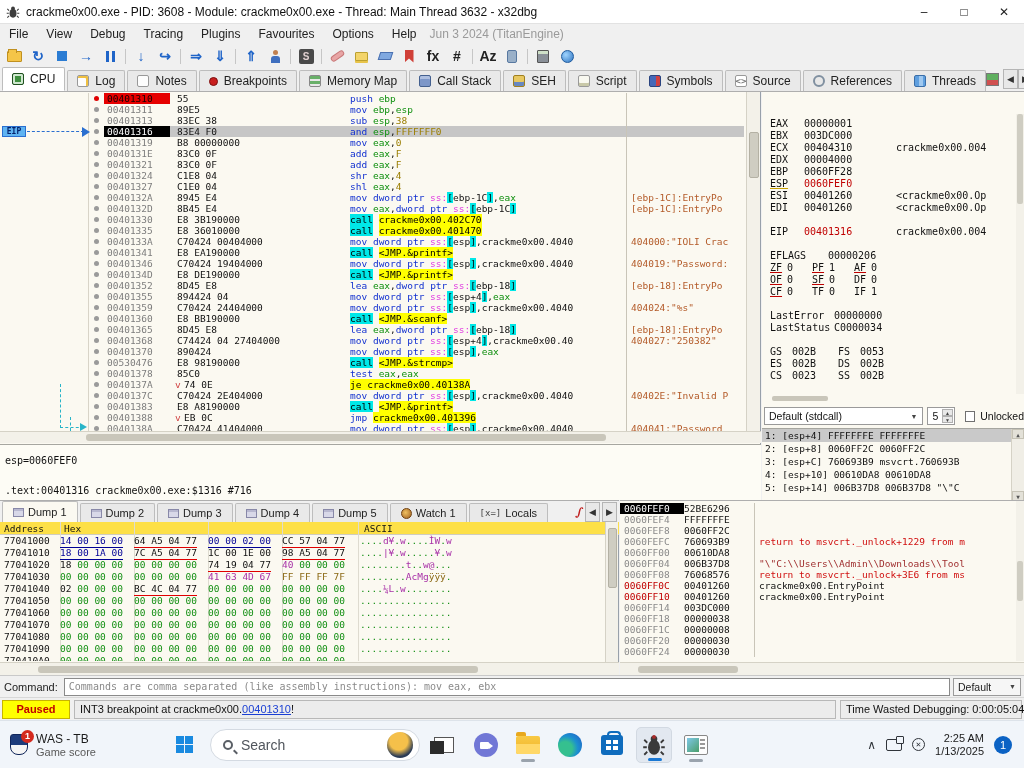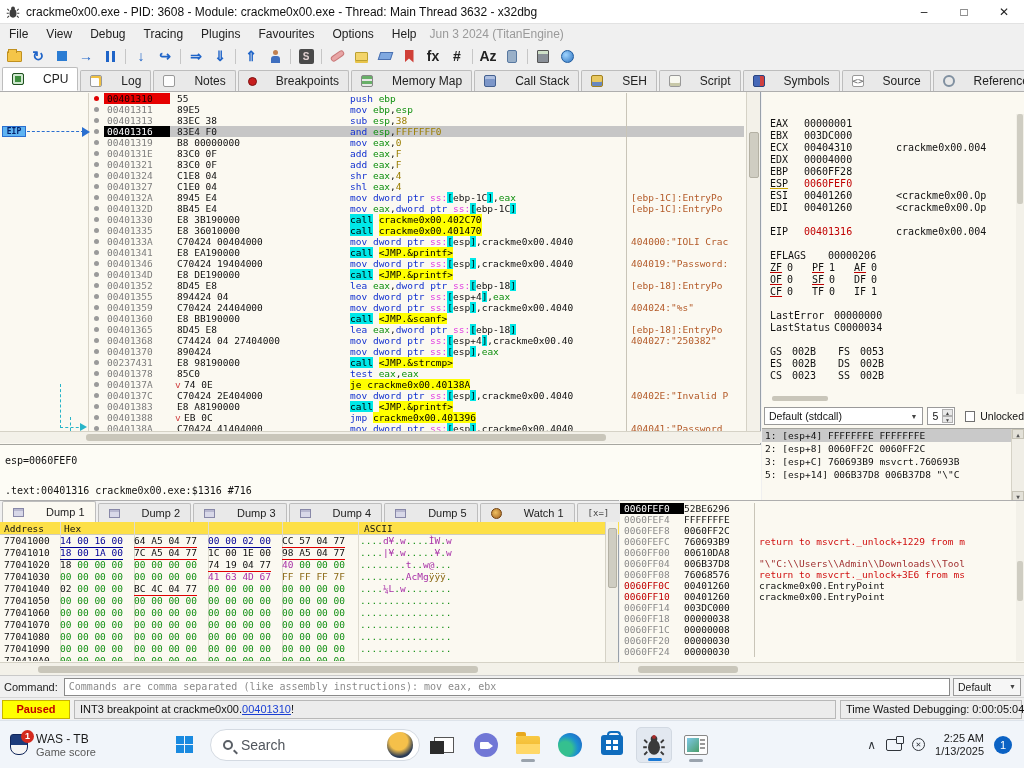--- a/index.html
+++ b/index.html
@@ -35,21 +35,21 @@
   .ci-bm{width:9px;height:13px;background:#d04038;clip-path:polygon(0 0,100% 0,100% 100%,50% 70%,0 100%)}
   .ci-phone{width:10px;height:13px;background:#9ab0c8;border:1px solid #5878a0;border-radius:2px}
   .ci-calc{width:12px;height:13px;background:#8a9098;border:1px solid #555;border-radius:1px;box-shadow:inset 0 3px 0 #cfe0c8}
   .ci-globe{width:13px;height:13px;border-radius:50%;background:radial-gradient(circle at 35% 35%,#9fd4ff,#2f74c0);border:1px solid #1d5a9e}
   .ci-person{width:11px;height:13px;position:relative}
   .ci-person:before{content:"";position:absolute;top:0;left:3px;width:5px;height:5px;border-radius:50%;background:#c08050}
   .ci-person:after{content:"";position:absolute;bottom:0;left:1px;width:9px;height:7px;border-radius:3px 3px 0 0;background:#3f6fbf}
 
   
   #tabbar{top:68px;left:0;width:1024px;height:24px;background:#f0f0f0;border-bottom:1px solid #aeaeae;display:flex;align-items:flex-end}
-  .tab{height:21px;display:flex;align-items:center;gap:19px;padding:0 9px;font-size:12px;color:#222;background:#e9e9e9;border:1px solid #bdbdbd;border-bottom:none;border-radius:2px 2px 0 0;margin-left:2px;white-space:nowrap}
+  .tab{height:21px;display:flex;align-items:center;gap:6px;padding:0 9px;font-size:12px;color:#222;background:#e9e9e9;border:1px solid #bdbdbd;border-bottom:none;border-radius:2px 2px 0 0;margin-left:2px;white-space:nowrap}
   .tab.active{background:#fff;height:24px;border-bottom:1px solid #fff}
   .ticon{width:12px;height:12px;border-radius:2px;flex:0 0 auto}
   .ti-cpu{background:#3f8f3f;border:1px solid #205020;box-shadow:inset 0 0 0 2px #cfe8cf}
   .ti-log{background:#fdfdfd;border:1px solid #999;box-shadow:inset -2px 2px 0 #f0c040}
   .ti-notes{background:#fdfdfd;border:1px solid #999}
   .ti-bp{background:#c81e1e;border-radius:50%;width:9px;height:9px;border:1px solid #7c1010}
   .ti-mem{background:repeating-linear-gradient(180deg,#69b069 0 3px,#e8e8e8 3px 5px);border:1px solid #888}
   .ti-cs{background:#7c96c8;border:1px solid #44608f;box-shadow:inset 0 3px 0 #aebfe0}
   .ti-seh{background:#e8c860;border:1px solid #a08020;box-shadow:inset 0 -4px 0 #6888c0}
   .ti-script{background:#f8f8f0;border:1px solid #999;box-shadow:inset 0 -3px 0 #c8c8a8}
@@ -124,21 +124,21 @@
   #args{left:0;top:336px;width:262px;height:72px;border-top:1px solid #a6a6a0;background:#fbf9f1;font:9.5px/13px "DejaVu Sans Mono",monospace;color:#111;overflow:hidden}
   .arow{height:13px;padding-left:3px;white-space:pre}
   .arow.sel{background:#c9c9c9}
   #args-vscroll{position:absolute;right:0;top:0;width:13px;height:72px;background:#f0eee6;border-left:1px solid #d5d2c6;font-size:6px;color:#555;text-align:center}
   #args-vscroll div{height:10px;background:#e3e1d8;border:1px solid #c5c2b5;line-height:9px}
   #args-vscroll .dn{position:absolute;bottom:0;left:0;right:0}
 
   
   #dump{top:500px;left:0;width:619px;height:175px;background:#fbf9f1;border-right:1px solid #98a0aa;border-top:1px solid #aeaeae}
   #dumptabs{left:0;top:0;width:619px;height:21px;background:#f0f0f0;display:flex;align-items:flex-end}
-  .dtab{height:19px;display:flex;align-items:center;gap:22px;padding:0 10px;font-size:11px;color:#222;background:#e9e9e9;border:1px solid #bdbdbd;border-bottom:none;border-radius:2px 2px 0 0;margin-left:2px;white-space:nowrap}
+  .dtab{height:19px;display:flex;align-items:center;gap:4px;padding:0 10px;font-size:11px;color:#222;background:#e9e9e9;border:1px solid #bdbdbd;border-bottom:none;border-radius:2px 2px 0 0;margin-left:2px;white-space:nowrap}
   .dtab.active{background:#fbf9f1;height:21px}
   .dti{width:11px;height:9px;background:#d8d8e8;border:1px solid #8888a8;box-shadow:inset 0 2px 0 #b8b8d0}
   .dti-watch{width:11px;height:11px;border-radius:50%;background:radial-gradient(circle at 40% 40%,#f0c060,#a06020);border:1px solid #704010;box-shadow:none}
   .dti-locals{width:auto;height:auto;background:none;border:none;box-shadow:none;font:9px "DejaVu Sans Mono",monospace;color:#444}
   #dump-right{margin-left:auto;display:flex;align-items:center;gap:2px;padding-right:2px}
   .struct-ic{color:#c02020;font:bold 12px "DejaVu Serif",serif;transform:rotate(10deg)}
   #dumphead{left:0;top:21px;width:619px;height:13px;background:#fde047;border-bottom:1px solid #cfccc0;font:9.5px/13px "DejaVu Sans Mono",monospace;color:#111}
   #dumphead span{position:absolute}
   #dumprows{left:0;top:34px;width:606px;height:126px;overflow:hidden;font:9.5px/12px "DejaVu Sans Mono",monospace;color:#111}
   .durow{height:12px;display:flex;white-space:pre}
@@ -387,21 +387,21 @@
         <div class="drow"><span class="dside"></span><span class="dg"><span class="dot"></span></span><span class="da">00401341</span><span class="db">E8 EA190000</span><span class="di"><span class="cl">call</span><span class="tx"> </span><span class="yl">&lt;JMP.&amp;printf&gt;</span></span><span class="dc"></span></div>
         <div class="drow"><span class="dside"></span><span class="dg"><span class="dot"></span></span><span class="da">00401346</span><span class="db">C70424 19404000</span><span class="di"><span class="mn">mov</span><span class="tx"> </span><span class="kw">dword ptr </span><span class="sg">ss:</span><span class="bk">[</span><span class="tx">esp</span><span class="bk">]</span><span class="tx">,crackme0x00.4040</span></span><span class="dc">404019:"Password:</span></div>
         <div class="drow"><span class="dside"></span><span class="dg"><span class="dot"></span></span><span class="da">0040134D</span><span class="db">E8 DE190000</span><span class="di"><span class="cl">call</span><span class="tx"> </span><span class="yl">&lt;JMP.&amp;printf&gt;</span></span><span class="dc"></span></div>
         <div class="drow"><span class="dside"></span><span class="dg"><span class="dot"></span></span><span class="da">00401352</span><span class="db">8D45 E8</span><span class="di"><span class="mn">lea</span><span class="tx"> </span><span class="rg">eax</span><span class="tx">,</span><span class="kw">dword ptr </span><span class="sg">ss:</span><span class="bk">[</span><span class="tx">ebp-18</span><span class="bk">]</span></span><span class="dc">[ebp-18]:EntryPo</span></div>
         <div class="drow"><span class="dside"></span><span class="dg"><span class="dot"></span></span><span class="da">00401355</span><span class="db">894424 04</span><span class="di"><span class="mn">mov</span><span class="tx"> </span><span class="kw">dword ptr </span><span class="sg">ss:</span><span class="bk">[</span><span class="tx">esp+4</span><span class="bk">]</span><span class="tx">,</span><span class="rg">eax</span></span><span class="dc"></span></div>
         <div class="drow"><span class="dside"></span><span class="dg"><span class="dot"></span></span><span class="da">00401359</span><span class="db">C70424 24404000</span><span class="di"><span class="mn">mov</span><span class="tx"> </span><span class="kw">dword ptr </span><span class="sg">ss:</span><span class="bk">[</span><span class="tx">esp</span><span class="bk">]</span><span class="tx">,crackme0x00.4040</span></span><span class="dc">404024:"%s"</span></div>
         <div class="drow"><span class="dside"></span><span class="dg"><span class="dot"></span></span><span class="da">00401360</span><span class="db">E8 BB190000</span><span class="di"><span class="cl">call</span><span class="tx"> </span><span class="yl">&lt;JMP.&amp;scanf&gt;</span></span><span class="dc"></span></div>
         <div class="drow"><span class="dside"></span><span class="dg"><span class="dot"></span></span><span class="da">00401365</span><span class="db">8D45 E8</span><span class="di"><span class="mn">lea</span><span class="tx"> </span><span class="rg">eax</span><span class="tx">,</span><span class="kw">dword ptr </span><span class="sg">ss:</span><span class="bk">[</span><span class="tx">ebp-18</span><span class="bk">]</span></span><span class="dc">[ebp-18]:EntryPo</span></div>
         <div class="drow"><span class="dside"></span><span class="dg"><span class="dot"></span></span><span class="da">00401368</span><span class="db">C74424 04 27404000</span><span class="di"><span class="mn">mov</span><span class="tx"> </span><span class="kw">dword ptr </span><span class="sg">ss:</span><span class="bk">[</span><span class="tx">esp+4</span><span class="bk">]</span><span class="tx">,crackme0x00.40</span></span><span class="dc">404027:"250382"</span></div>
         <div class="drow"><span class="dside"></span><span class="dg"><span class="dot"></span></span><span class="da">00401370</span><span class="db">890424</span><span class="di"><span class="mn">mov</span><span class="tx"> </span><span class="kw">dword ptr </span><span class="sg">ss:</span><span class="bk">[</span><span class="tx">esp</span><span class="bk">]</span><span class="tx">,</span><span class="rg">eax</span></span><span class="dc"></span></div>
-        <div class="drow"><span class="dside"></span><span class="dg"><span class="dot"></span></span><span class="da">00237431</span><span class="db">E8 98190000</span><span class="di"><span class="cl">call</span><span class="tx"> </span><span class="yl">&lt;JMP.&amp;strcmp&gt;</span></span><span class="dc"></span></div>
+        <div class="drow"><span class="dside"></span><span class="dg"><span class="dot"></span></span><span class="da">00530476</span><span class="db">E8 98190000</span><span class="di"><span class="cl">call</span><span class="tx"> </span><span class="yl">&lt;JMP.&amp;strcmp&gt;</span></span><span class="dc"></span></div>
         <div class="drow"><span class="dside"></span><span class="dg"><span class="dot"></span></span><span class="da">00401378</span><span class="db">85C0</span><span class="di"><span class="mn">test</span><span class="tx"> </span><span class="rg">eax</span><span class="tx">,</span><span class="rg">eax</span></span><span class="dc"></span></div>
         <div class="drow"><span class="dside"></span><span class="dg"><span class="dot"></span></span><span class="da">0040137A</span><span class="db"><span class="mk">v</span>74 0E</span><span class="di"><span class="yl">je crackme0x00.40138A</span></span><span class="dc"></span></div>
         <div class="drow"><span class="dside"></span><span class="dg"><span class="dot"></span></span><span class="da">0040137C</span><span class="db">C70424 2E404000</span><span class="di"><span class="mn">mov</span><span class="tx"> </span><span class="kw">dword ptr </span><span class="sg">ss:</span><span class="bk">[</span><span class="tx">esp</span><span class="bk">]</span><span class="tx">,crackme0x00.4040</span></span><span class="dc">40402E:"Invalid P</span></div>
         <div class="drow"><span class="dside"></span><span class="dg"><span class="dot"></span></span><span class="da">00401383</span><span class="db">E8 A8190000</span><span class="di"><span class="cl">call</span><span class="tx"> </span><span class="yl">&lt;JMP.&amp;printf&gt;</span></span><span class="dc"></span></div>
         <div class="drow"><span class="dside"></span><span class="dg"><span class="dot"></span></span><span class="da">00401388</span><span class="db"><span class="mk">v</span>EB 0C</span><span class="di"><span class="mn">jmp</span><span class="tx"> </span><span class="yl">crackme0x00.401396</span></span><span class="dc"></span></div>
         <div class="drow"><span class="dside"></span><span class="dg"><span class="dot"></span></span><span class="da">0040138A</span><span class="db">C70424 41404000</span><span class="di"><span class="mn">mov</span><span class="tx"> </span><span class="kw">dword ptr </span><span class="sg">ss:</span><span class="bk">[</span><span class="tx">esp</span><span class="bk">]</span><span class="tx">,crackme0x00.4040</span></span><span class="dc">404041:"Password</span></div>
       </div>
     <div id="eip-box" class="abs">EIP</div>
     <div id="eip-dash" class="abs"></div>
     <div id="eip-arrow" class="abs"></div>
@@ -463,20 +463,21 @@
           </span>
       </div>
       <div id="conv-check"></div>
       <span id="conv-label">Unlocked</span>
     </div>
     <div id="args" class="abs">
       <div id="args-rows">
           <div class="arow sel">1: [esp+4] FFFFFFFE FFFFFFFE</div>
           <div class="arow">2: [esp+8] 0060FF2C 0060FF2C</div>
           <div class="arow">3: [esp+C] 760693B9 msvcrt.760693B</div>
+          <div class="arow">4: [esp+10] 00610DA8 00610DA8</div>
           <div class="arow">5: [esp+14] 006B37D8 006B37D8 "\"C</div>
         </div>
       <div id="args-vscroll">
           <div class="up">▲</div>
           <div class="dn">▼</div>
         </div>
     </div>
   </div>
 
   <div id="dump" class="abs">

